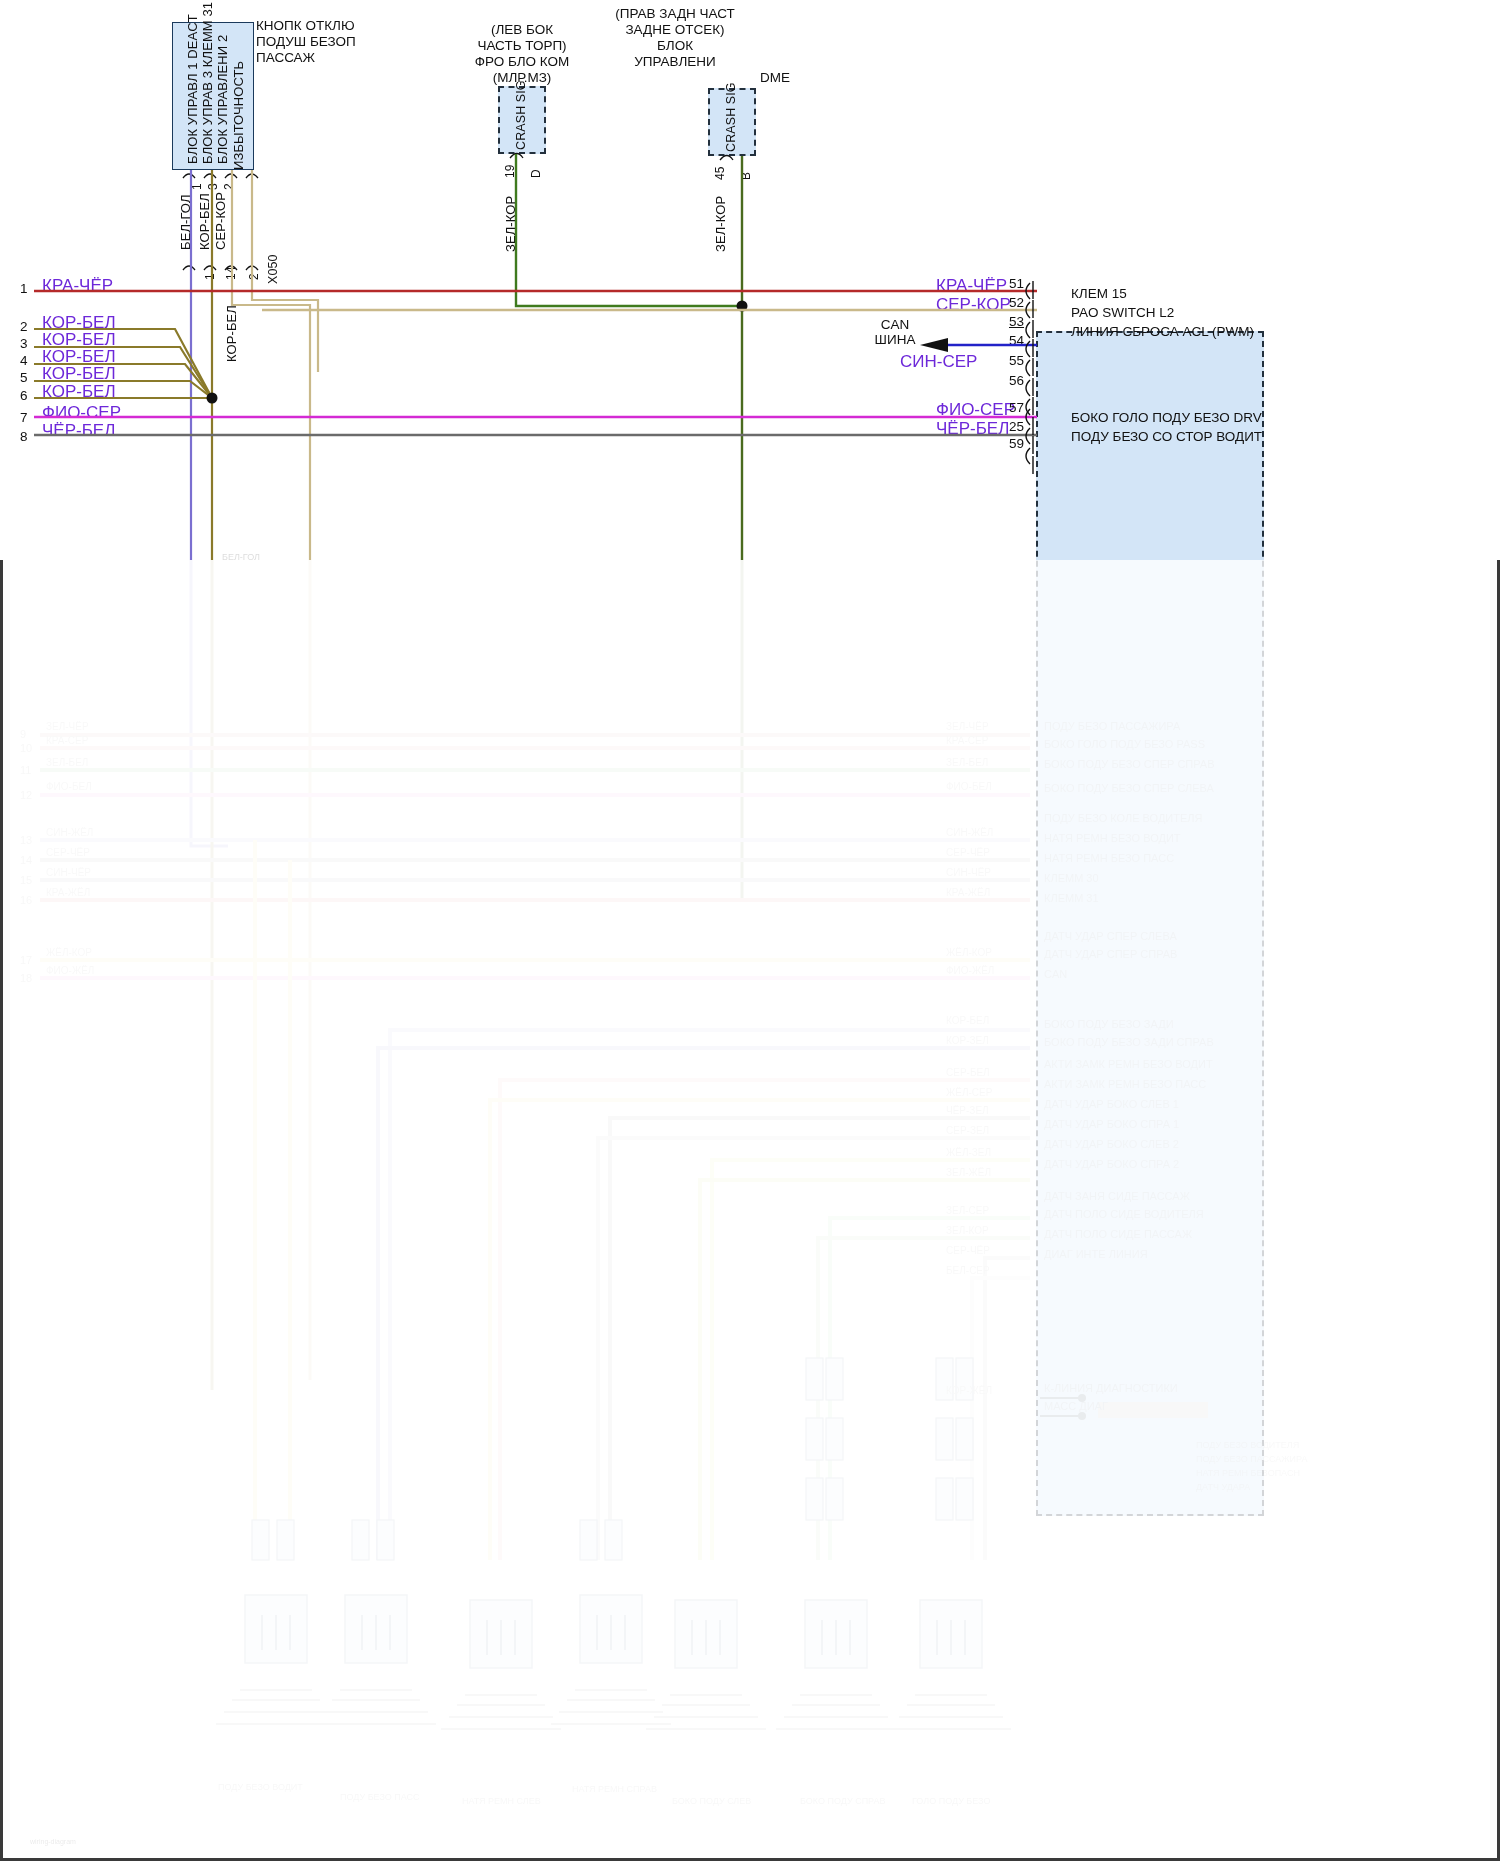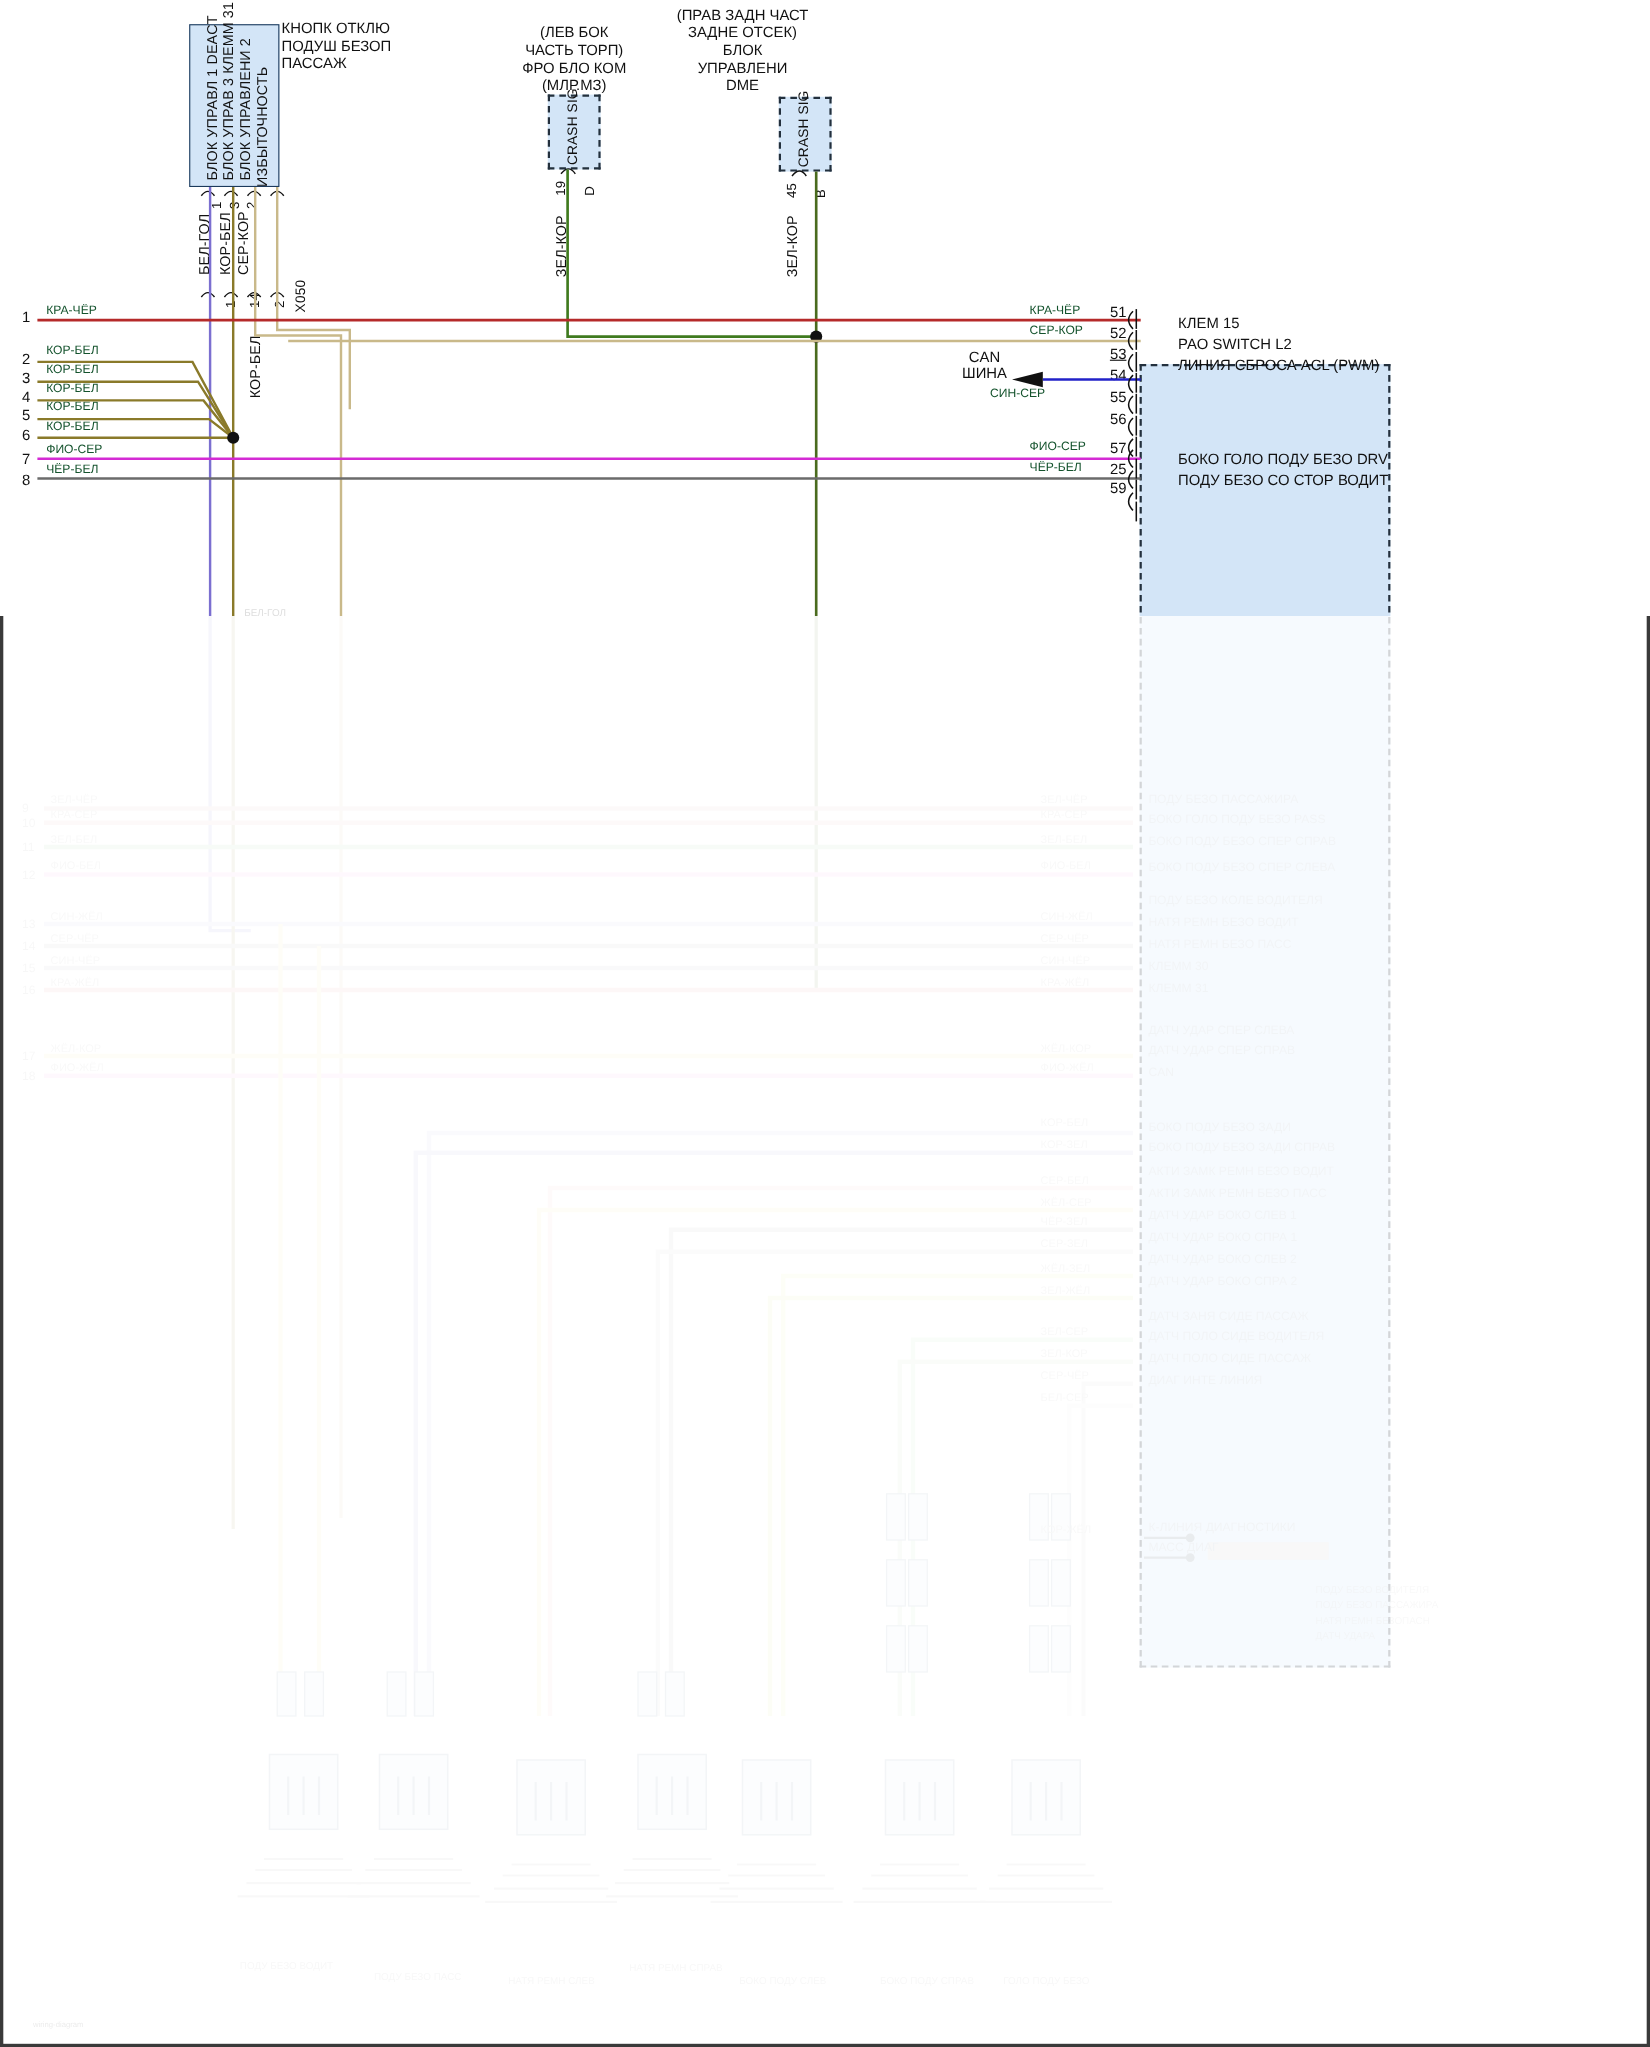--- a/index.html
+++ b/index.html
@@ -54,22 +54,22 @@
   .htext {
     position: absolute;
     white-space: nowrap;
     font-size: 13.5px;
     color: #111;
   }
   .htext.c { text-align:center; }
   .wlabel {
     position: absolute;
     white-space: nowrap;
-    font-size: 11px;
-    color: #14532d;
+    font-size: 17px;
+    color: #6d28d9;
   }
   .pinnum {
     position: absolute;
     white-space: nowrap;
     font-size: 13.5px;
     color: #111;
   }
   .conn-label {
     position:absolute;
     white-space:nowrap;
@@ -117,21 +117,21 @@
   <div class="vtext" style="left:514px; top:92px; height:58px; font-size:12.5px;">CRASH SIG</div>
 
   <div class="vtext" style="left:503px; top:156px; height:22px; font-size:12px;">19</div>
   <div class="vtext" style="left:529px; top:156px; height:22px; font-size:12px;">D</div>
   <div class="vtext" style="left:503px; top:190px; height:62px;">ЗЕЛ-КОР</div>
 
   <div class="htext c" style="left:560px; top:6px; width:230px;">(ПРАВ ЗАДН ЧАСТ</div>
   <div class="htext c" style="left:560px; top:22px; width:230px;">ЗАДНЕ ОТСЕК)</div>
   <div class="htext c" style="left:560px; top:38px; width:230px;">БЛОК</div>
   <div class="htext c" style="left:560px; top:54px; width:230px;">УПРАВЛЕНИ</div>
-  <div class="htext c" style="left:560px; top:70px; width:230px;">DME</div>
+  <div class="htext c" style="left:560px; top:70px; width:230px;text-align:right;">DME</div>
 
   <div class="blk-dashed" style="left:708px; top:88px; width:48px; height:68px;"></div>
   <div class="vtext" style="left:724px; top:94px; height:58px; font-size:12.5px;">CRASH SIG</div>
 
   <div class="vtext" style="left:713px; top:158px; height:22px; font-size:12px;">45</div>
   <div class="vtext" style="left:739px; top:158px; height:22px; font-size:12px;">B</div>
   <div class="vtext" style="left:713px; top:190px; height:62px;">ЗЕЛ-КОР</div>
 
   <div class="vtext" style="left:203px; top:252px; height:28px; font-size:12px;">1</div>
   <div class="vtext" style="left:224px; top:248px; height:32px; font-size:12px;">14</div>

